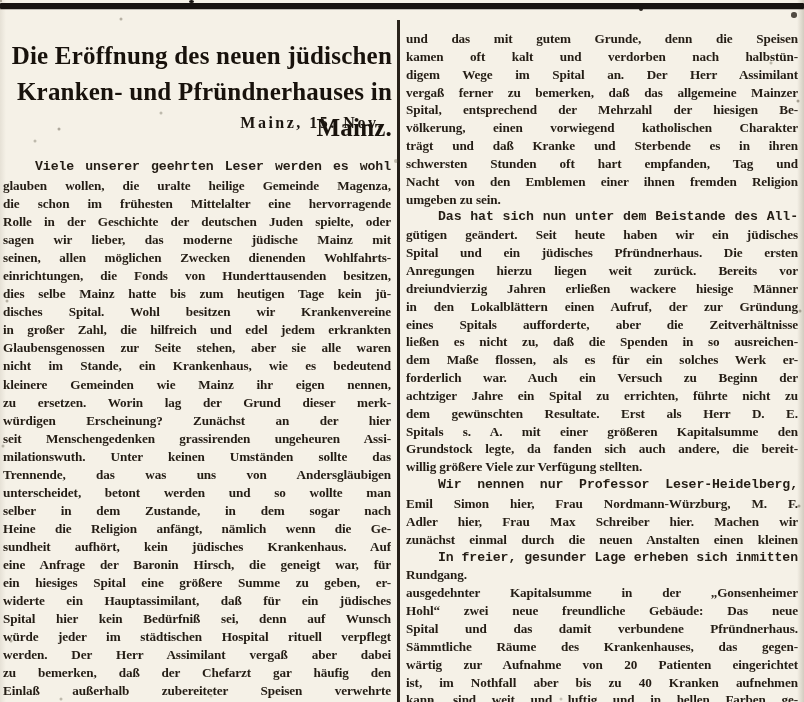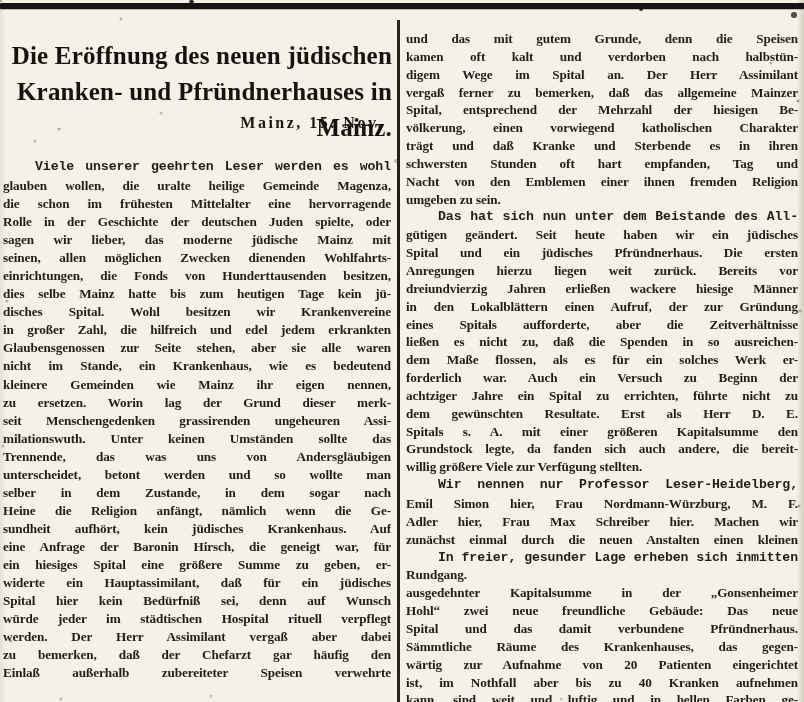--- a/index.html
+++ b/index.html
@@ -102,20 +102,21 @@
       <div class="line">sagen wir lieber, das moderne jüdische Mainz mit</div>
       <div class="line">seinen, allen möglichen Zwecken dienenden Wohlfahrts-</div>
       <div class="line">einrichtungen, die Fonds von Hunderttausenden besitzen,</div>
       <div class="line">dies selbe Mainz hatte bis zum heutigen Tage kein jü-</div>
       <div class="line">disches Spital.  Wohl besitzen wir Krankenvereine</div>
       <div class="line">in großer Zahl, die hilfreich und edel jedem erkrankten</div>
       <div class="line">Glaubensgenossen zur Seite stehen, aber sie alle waren</div>
       <div class="line">nicht im Stande, ein Krankenhaus, wie es bedeutend</div>
       <div class="line">kleinere Gemeinden wie Mainz ihr eigen nennen,</div>
       <div class="line">zu ersetzen.  Worin lag der Grund dieser merk-</div>
+      <div class="line">würdigen Erscheinung?  Zunächst an der hier</div>
       <div class="line">seit Menschengedenken grassirenden ungeheuren Assi-</div>
       <div class="line">milationswuth.  Unter keinen Umständen sollte das</div>
       <div class="line">Trennende, das was uns von Andersgläubigen</div>
       <div class="line">unterscheidet, betont werden und so wollte man</div>
       <div class="line">selber in dem Zustande, in dem sogar nach</div>
       <div class="line">Heine die Religion anfängt, nämlich wenn die Ge-</div>
       <div class="line">sundheit aufhört, kein jüdisches Krankenhaus.  Auf</div>
       <div class="line">eine Anfrage der Baronin Hirsch, die geneigt war, für</div>
       <div class="line">ein hiesiges Spital eine größere Summe zu geben, er-</div>
       <div class="line">widerte ein Hauptassimilant, daß für ein jüdisches</div>

